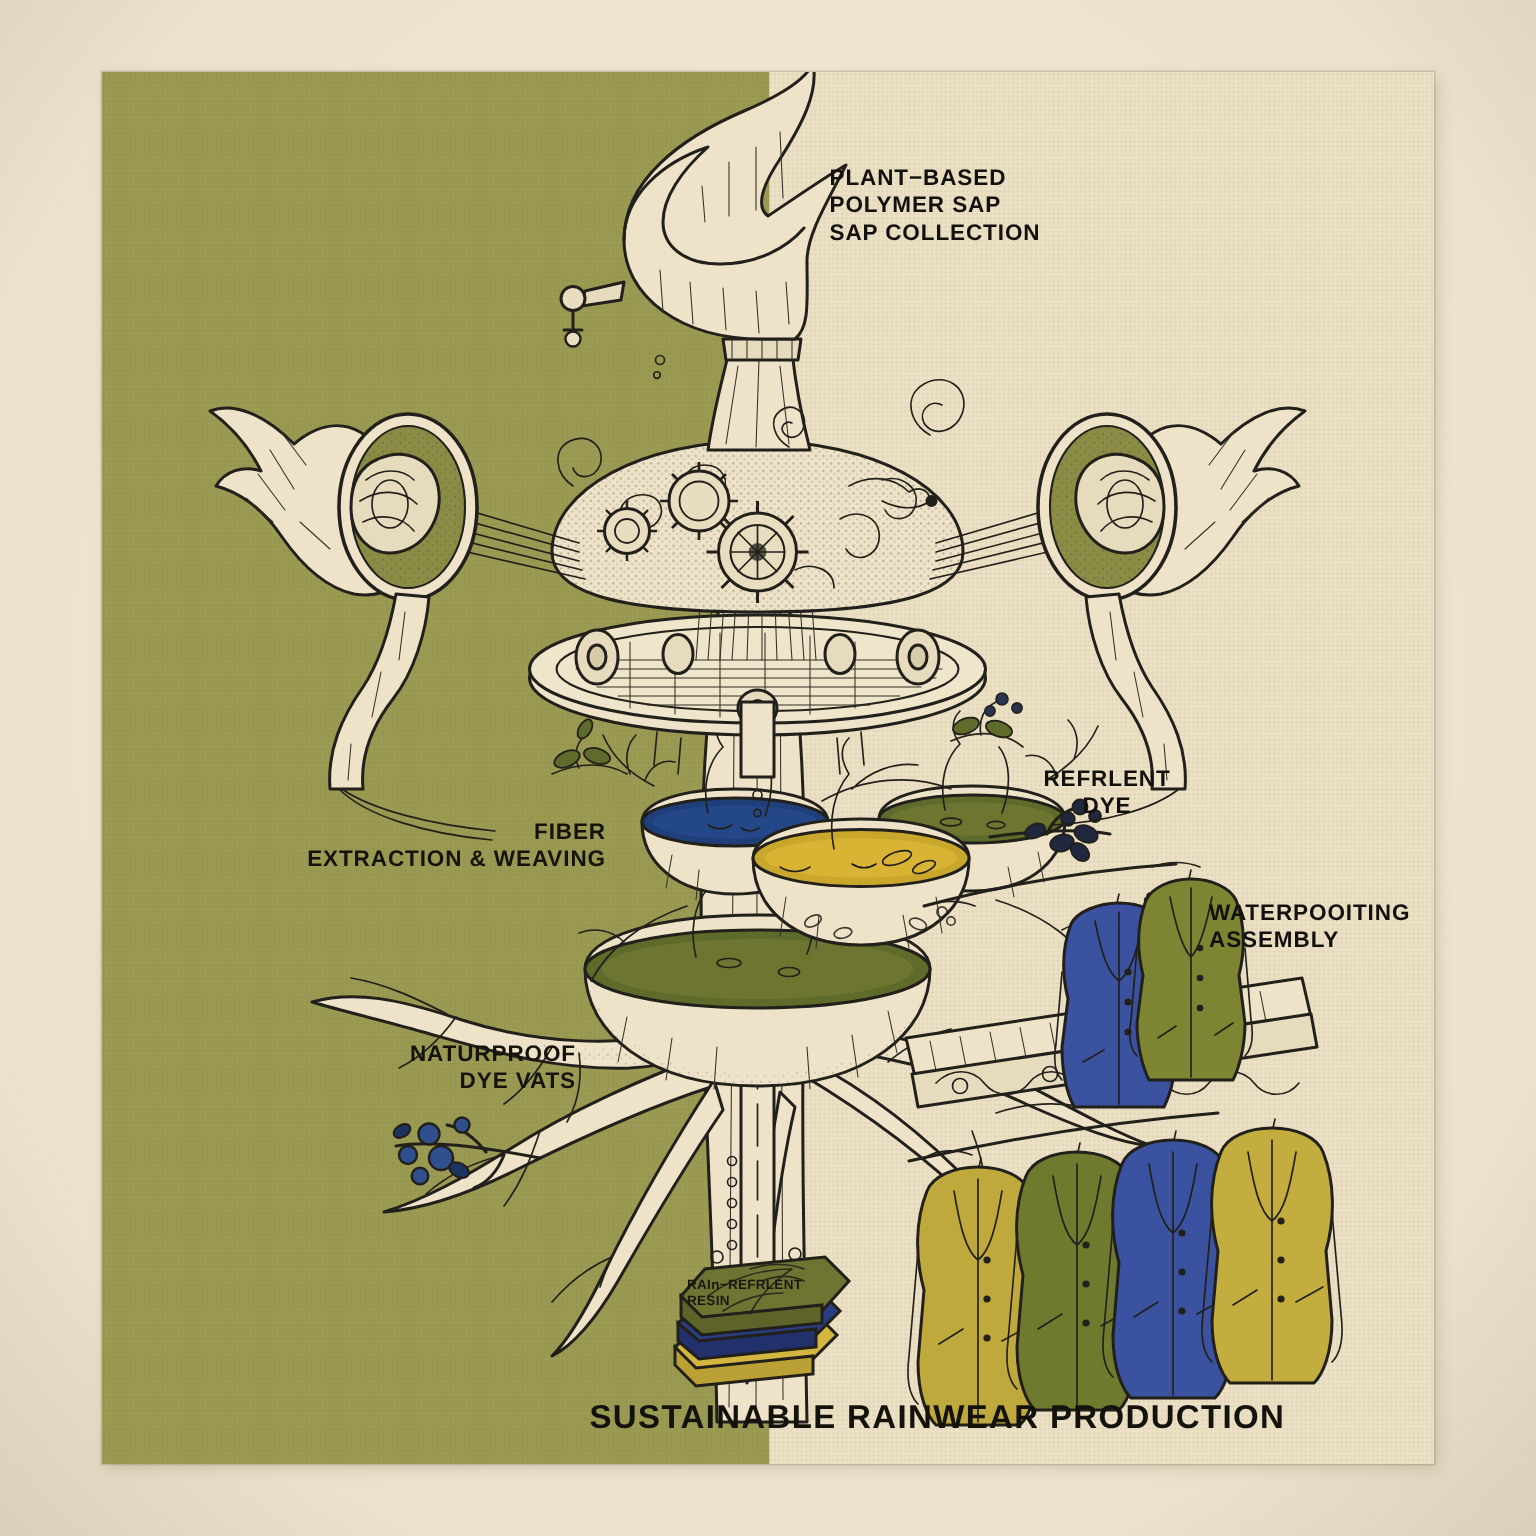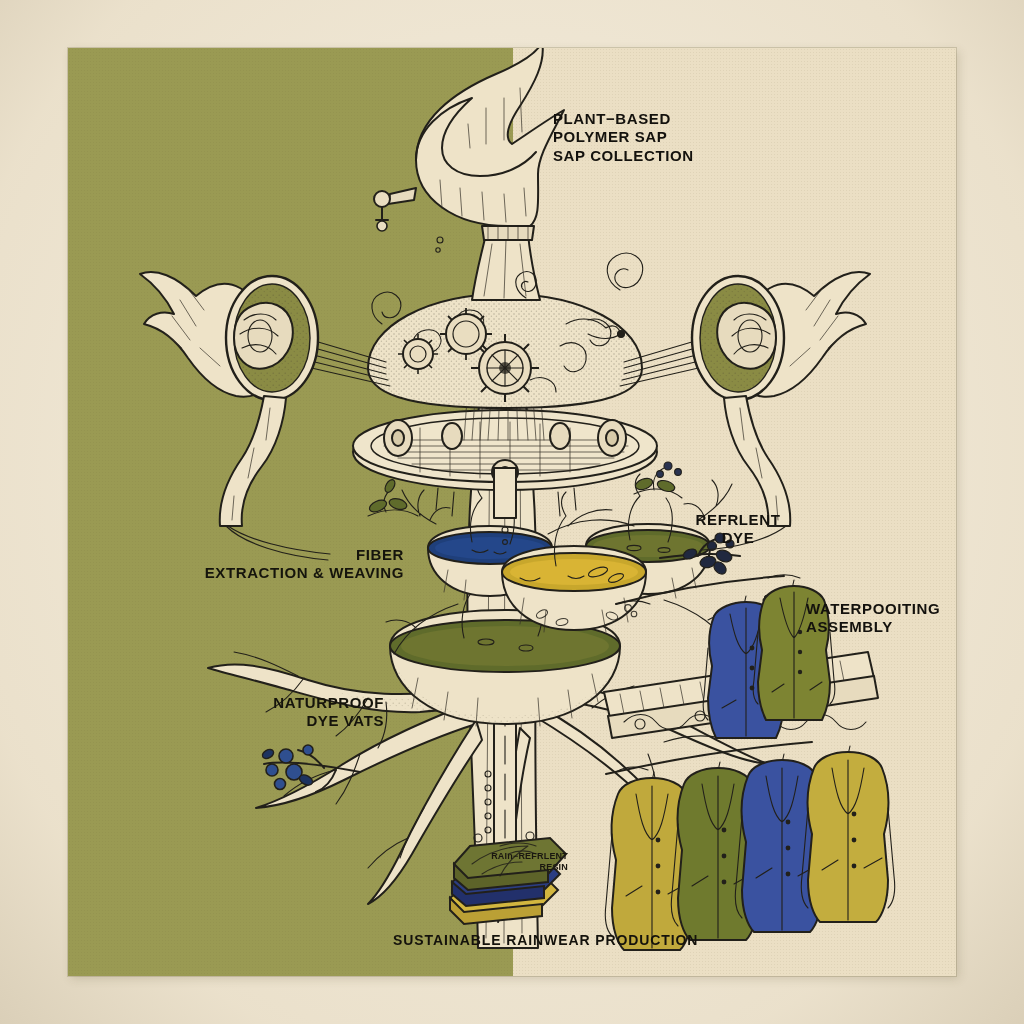--- a/index.html
+++ b/index.html
@@ -27,22 +27,22 @@
 
   
   .label{position:absolute;font-weight:700;letter-spacing:.6px;line-height:1.22;
     font-size:15px;color:#13110d;white-space:pre;}
   .label.onolive{color:#15140c;}
   .lbl-sap{left:570px;top:62px;}
   .lbl-fiber{left:214px;top:498px;text-align:right;}
   .lbl-dye{left:676px;top:463px;text-align:center;}
   .lbl-wp{left:786px;top:552px;margin-left:20px;}
   .lbl-vats{left:264px;top:646px;text-align:right;}
-  .lbl-resin{left:468px;top:803px;font-size:9px;letter-spacing:.2px;text-align:right;color:#1a1710;}
-  .title{position:absolute;left:393px;top:932px;font-size:14px;font-weight:700;
+  .lbl-resin{left:468px;top:803px;font-size:9px;letter-spacing:.2px;text-align:left;color:#1a1710;}
+  .title{position:absolute;left:393px;top:932px;font-size:22px;font-weight:700;
     letter-spacing:.9px;color:#14120c;white-space:pre;}
 
   svg{position:absolute;left:0;top:0;overflow:visible;}
   .ink{fill:none;stroke:#22201a;stroke-width:2;stroke-linecap:round;stroke-linejoin:round;}
   .ink-t{fill:none;stroke:#22201a;stroke-width:1.1;stroke-linecap:round;stroke-linejoin:round;}
   .ink-h{fill:none;stroke:#332f26;stroke-width:.7;stroke-linecap:round;}
   .bodyf{fill:#eee3c8;stroke:#22201a;stroke-width:2;stroke-linejoin:round;}
   .bodyf2{fill:#e7dbbe;stroke:#22201a;stroke-width:2;stroke-linejoin:round;}
 </style>
 </head>

